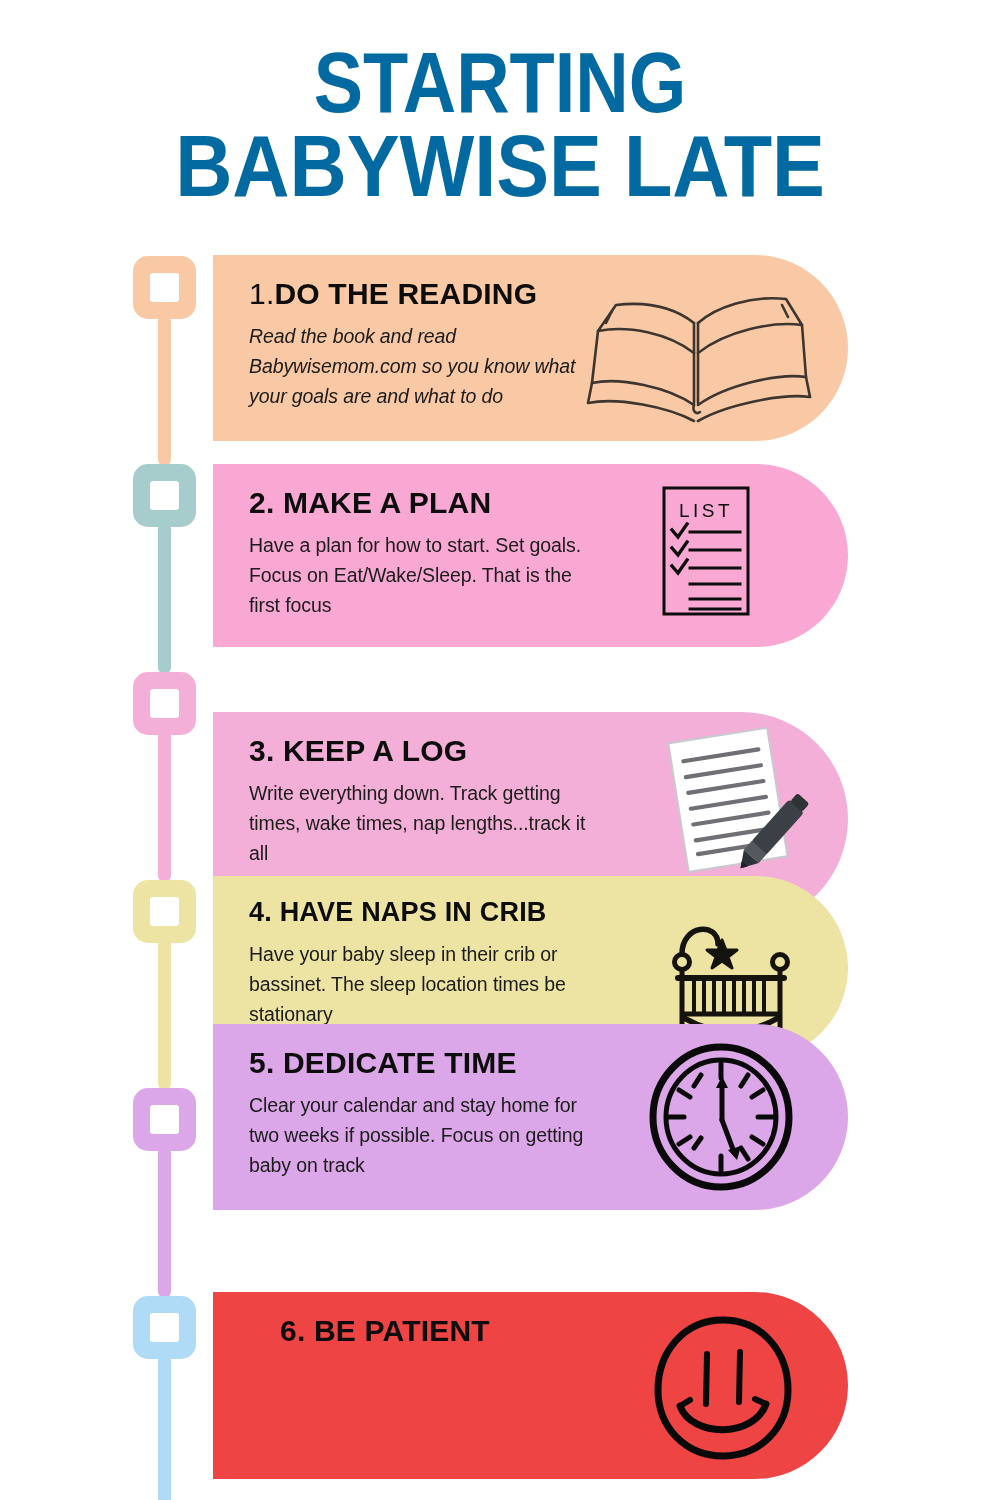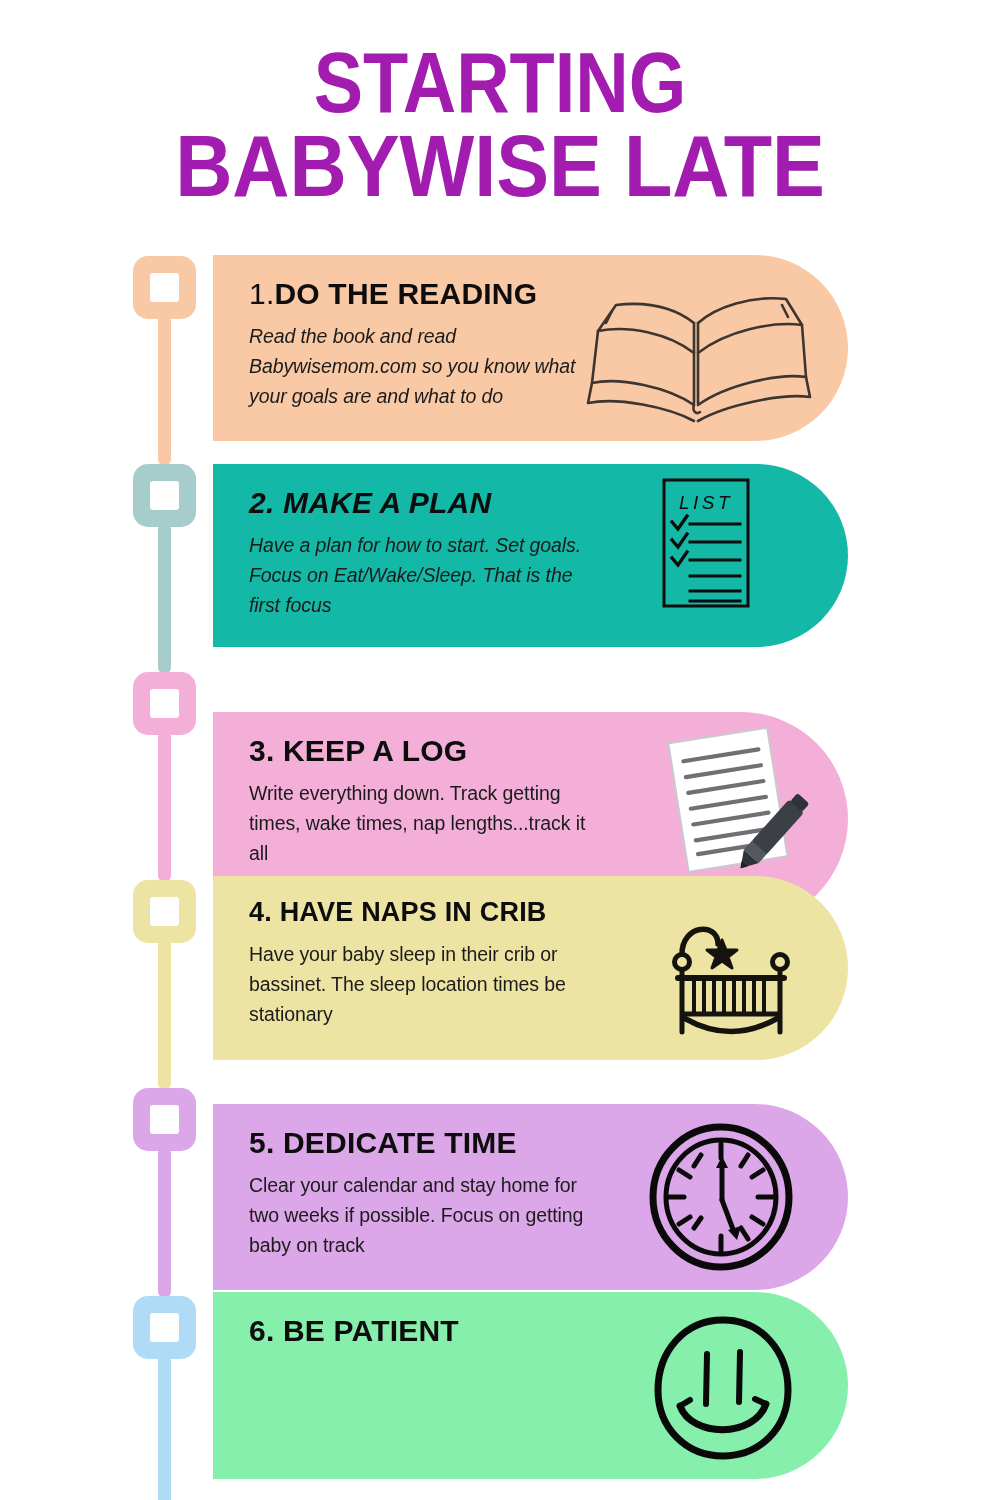--- a/index.html
+++ b/index.html
@@ -19,21 +19,21 @@
     background: #ffffff;
   }
 
   
   .title-block {
     position: absolute;
     top: 42px;
     left: 0;
     width: 1000px;
     text-align: center;
-    color: #a21caf;
+    color: #0369a1;
   }
   .title-line {
     font-family: "Liberation Sans Narrow", "Liberation Sans", sans-serif;
     font-weight: 700;
     font-size: 86px;
     line-height: 0.95;
     letter-spacing: 0px;
     text-transform: uppercase;
     transform: scaleX(0.86);
     transform-origin: center center;
@@ -118,21 +118,21 @@
   .icon-wrap {
     position: absolute;
     pointer-events: none;
   }
 
   
   .card.c1 { top: 255px; height: 186px; }
   .card.c2 { top: 464px; height: 183px; }
   .card.c3 { top: 684px; height: 214px; margin-top: 28px; }
   .card.c4 { top: 876px; height: 184px; }
-  .card.c5 { top: 1104px; height: 186px; }
+  .card.c5 { top: 1024px; height: 186px; }
   .card.c6 { top: 1292px; height: 187px; }
 
   .card.c4 .card-title { font-size: 27px; }
   .card.c6 .card-body { max-width: 330px; }
   .card.c1 .card-body { max-width: 365px; font-style: italic; }
   .card.c4 .card-body { max-width: 350px; }
 </style>
 </head>
 <body>
 
@@ -187,27 +187,27 @@
           <path d="M16 104 L12 124 C42 118 92 128 118 142"></path>
           <path d="M230 98 L234 118 C206 114 150 126 122 142"></path>
           <path d="M118 126 C116 132 120 136 124 133"></path>
           <path d="M36 32 L30 44"></path>
           <path d="M206 26 L212 38"></path>
         </svg>
       </div>
     </div>
   </div>
 
-  <div class="card c2" style="background:#14b8a6;font-style:italic;">
+  <div class="card c2" style="background:#f9a8d4;">
     <div class="card-inner">
       <div class="card-title">
         <span class="num">2.</span>&nbsp;<span>MAKE A PLAN</span>
       </div>
       <div class="card-body">Have a plan for how to start. Set goals. Focus on Eat/Wake/Sleep. That is the first focus</div>
-      <div class="icon-wrap" style="right:88px; top:10px;">
+      <div class="icon-wrap" style="right:88px; top:18px;">
         <svg width="108" height="138" viewBox="0 0 108 138" fill="none" stroke="#0d0d0d" stroke-width="3" stroke-linecap="square">
           <rect x="12" y="6" width="84" height="126" fill="none" stroke-width="3"></rect>
           <text x="54" y="35" font-family="Liberation Sans, sans-serif" font-size="19" font-weight="400" letter-spacing="3.5" text-anchor="middle" fill="#0d0d0d" stroke="none">LIST</text>
           <path d="M20 48 l6 7 l9 -13" stroke-width="3.4" fill="none"></path>
           <path d="M20 66 l6 7 l9 -13" stroke-width="3.4" fill="none"></path>
           <path d="M20 84 l6 7 l9 -13" stroke-width="3.4" fill="none"></path>
           <line x1="38" y1="50" x2="88" y2="50"></line>
           <line x1="38" y1="68" x2="88" y2="68"></line>
           <line x1="38" y1="86" x2="88" y2="86"></line>
           <line x1="38" y1="102" x2="88" y2="102"></line>
@@ -308,21 +308,21 @@
           </g>
           <line x1="76" y1="78" x2="76" y2="42" stroke-width="5"></line>
           <polygon points="76,34 70,46 82,46" fill="#0a0a0a" stroke="none"></polygon>
           <line x1="76" y1="78" x2="88" y2="110" stroke-width="5"></line>
           <polygon points="91,118 82,108 95,104" fill="#0a0a0a" stroke="none"></polygon>
         </svg>
       </div>
     </div>
   </div>
 
-  <div class="card c6" style="background:#86efac;">
+  <div class="card c6" style="background:#ef4444;padding-left:31px;">
     <div class="card-inner">
       <div class="card-title">
         <span class="num">6.</span>&nbsp;<span>BE PATIENT</span>
       </div>
       <div class="icon-wrap" style="right:50px; top:20px;">
         <svg width="150" height="152" viewBox="0 0 150 152" fill="none" stroke="#090909" stroke-width="7" stroke-linecap="round">
           <path d="M75 8 C114 8 140 40 140 78 C140 116 112 144 75 144 C38 144 10 116 10 78 C10 40 36 8 75 8 Z"></path>
           <line x1="59" y1="42" x2="58" y2="92" stroke-width="6"></line>
           <line x1="92" y1="40" x2="91" y2="90" stroke-width="6"></line>
           <path d="M32 94 C44 126 106 126 118 92" stroke-width="7" fill="none"></path>

